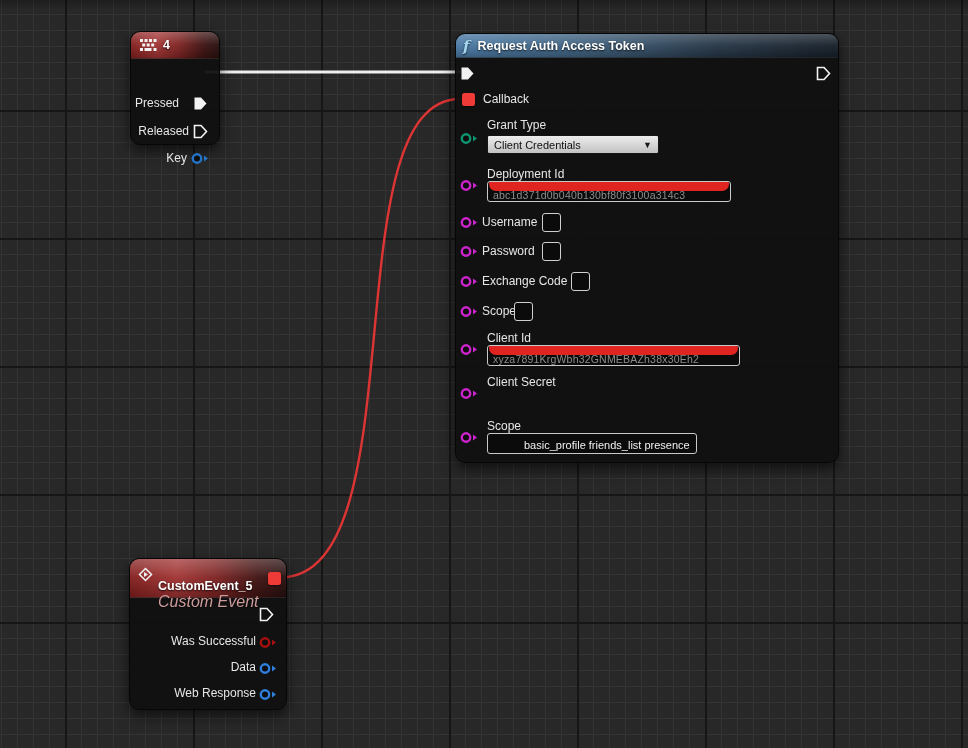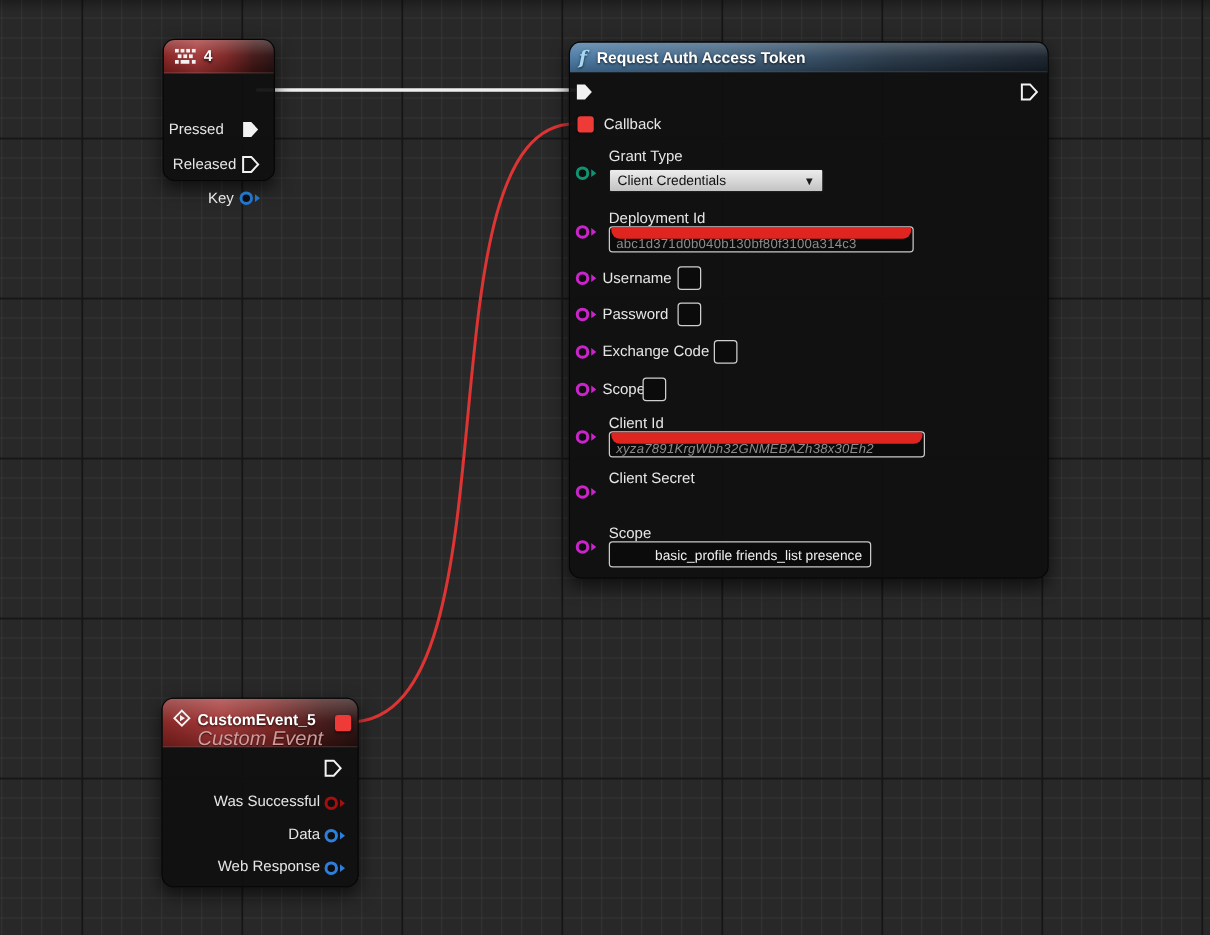--- a/index.html
+++ b/index.html
@@ -166,21 +166,21 @@
       <path class="arr" d="M13 3.4 L17 6.5 L13 9.6 Z"></path>
   </svg>
   <span class="lbl" style="left:26px;top:270px;">Scope</span>
   <div class="minibox" style="left:58px;top:268px;"></div>
 
   <span class="lbl" style="left:31px;top:297px;">Client Id</span>
   <svg class="pin cpin pc-string" width="18" height="13" style="left:4px;top:309px;">
     <circle cx="6" cy="6.5" r="4.2" stroke-width="2.4"></circle>
       <path class="arr" d="M13 3.4 L17 6.5 L13 9.6 Z"></path>
   </svg>
-  <div class="field" style="left:31px;top:311px;width:234px;font-style:italic;">
+  <div class="field" style="left:31px;top:311px;width:234px;">
     <span class="ftext masked">xyza7891KrgWbh32GNMEBAZh38x30Eh2</span>
     <span class="redact"></span>
   </div>
 
   <span class="lbl" style="left:31px;top:341px;">Client Secret</span>
   <svg class="pin cpin pc-string" width="18" height="13" style="left:4px;top:353px;">
     <circle cx="6" cy="6.5" r="4.2" stroke-width="2.4"></circle>
       <path class="arr" d="M13 3.4 L17 6.5 L13 9.6 Z"></path>
   </svg>
 
@@ -193,21 +193,21 @@
     <span class="ftext" style="bottom:2px;margin-left:31px;">basic_profile friends_list presence</span>
   </div>
 </div>
 
 <div class="node" style="left:129px;top:558px;width:156px;height:150px;">
   <div class="hdr hdr-red" style="height:38px;align-items:flex-start;">
     <svg width="15" height="15" style="margin:8px 5px 0 8px">
       <path d="M7.5 1.5 L13.5 7.5 L7.5 13.5 L1.5 7.5 Z" fill="none" stroke="#f2f2f2" stroke-width="1.5"></path>
       <path d="M6 5 L10 7.5 L6 10 Z" fill="#f2f2f2"></path>
     </svg>
-    <span style="display:flex;flex-direction:column;margin-top:10px;">
+    <span style="display:flex;flex-direction:column;margin-top:20px;">
       <span class="ttl">CustomEvent_5</span>
       <span class="subttl">Custom Event</span>
     </span>
   </div>
   <span class="sqpin" style="left:138px;top:13px;"></span>
 
   <svg class="pin" width="15" height="15" style="left:129px;top:48px;">
     <path class="exec-h" d="M1.5 1.5 H8 L13.5 7.5 L8 13.5 H1.5 Z"></path>
   </svg>
 

